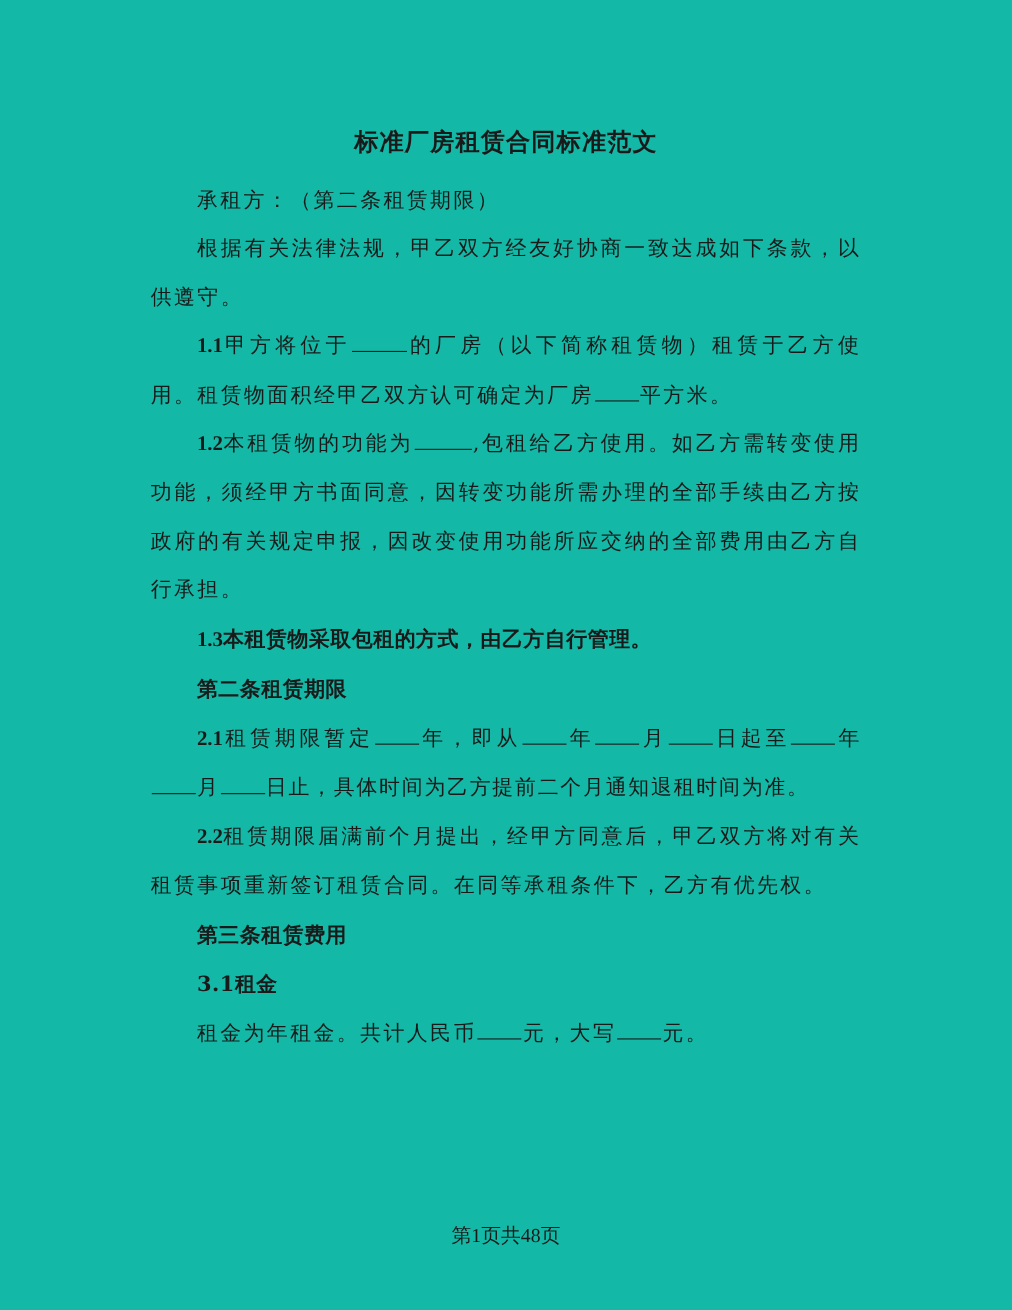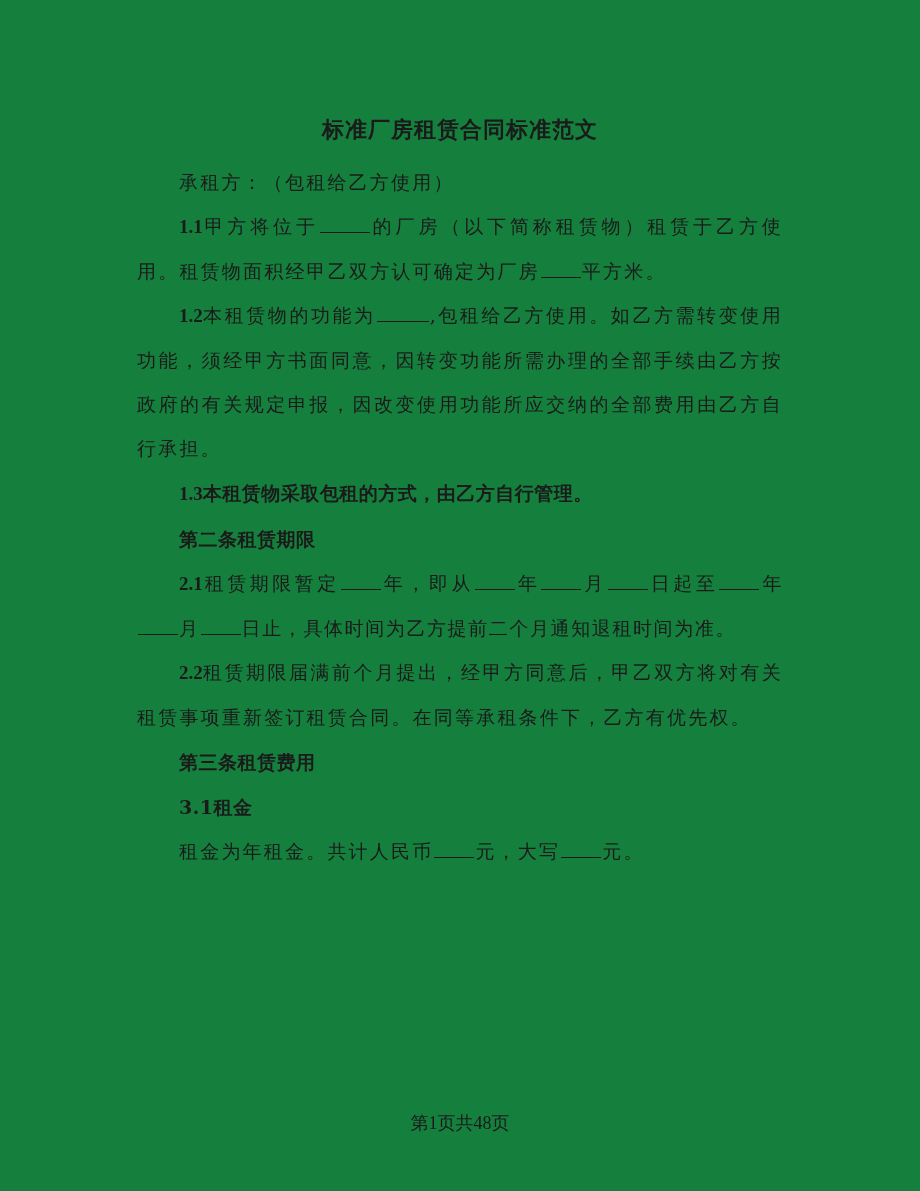--- a/index.html
+++ b/index.html
@@ -14,21 +14,21 @@
     overflow: hidden;
     font-family: "DejaVu Serif", "Liberation Serif", serif;
     color: #1a1a1a;
   }
   .page {
     position: absolute;
     left: 0;
     top: 0;
     width: 920px;
     height: 1191px;
-    background: #15803d;
+    background: #14b8a6;
   }
   .title {
     position: absolute;
     top: 112px;
     left: 0;
     width: 920px;
     text-align: center;
     font-size: 22px;
     font-weight: bold;
     letter-spacing: 1px;
@@ -78,21 +78,22 @@
 </style>
 </head>
 <body>
 
 <div class="page">
 
   <div class="title">标准厂房租赁合同标准范文</div>
 
   <div class="body">
 
-    <p class="p">承租方：（包租给乙方使用）</p>
+    <p class="p">承租方：（第二条租赁期限）</p>
+    <p class="p">根据有关法律法规，甲乙双方经友好协商一致达成如下条款，以供遵守。</p>
 
     <p class="p"><span class="num">1.1</span><span>甲方将位于</span><span class="blank" style="width:50px"></span><span>的厂房（以下简称租赁物）租赁于乙方使用。租赁物面积经甲乙双方认可确定为厂房</span><span class="blank" style="width:40px"></span><span>平方米。</span></p>
 
     <p class="p"><span class="num">1.2</span><span>本租赁物的功能为</span><span class="blank" style="width:52px"></span><span>,包租给乙方使用。如乙方需转变使用功能，须经甲方书面同意，因转变功能所需办理的全部手续由乙方按政府的有关规定申报，因改变使用功能所应交纳的全部费用由乙方自行承担。</span></p>
 
     <p class="p heading"><span class="num">1.3</span><span>本租赁物采取包租的方式，由乙方自行管理。</span></p>
 
     <p class="p heading">第二条租赁期限</p>
 
     <p class="p" style="letter-spacing:1.6px"><span class="num">2.1</span><span>租赁期限暂定</span><span class="blank" style="width:40px"></span><span>年，即从</span><span class="blank" style="width:40px"></span><span>年</span><span class="blank" style="width:40px"></span><span>月</span><span class="blank" style="width:40px"></span><span>日起至</span><span class="blank" style="width:40px"></span><span>年</span><span class="blank" style="width:40px"></span><span>月</span><span class="blank" style="width:40px"></span><span>日止，具体时间为乙方提前二个月通知退租时间为准。</span></p>

